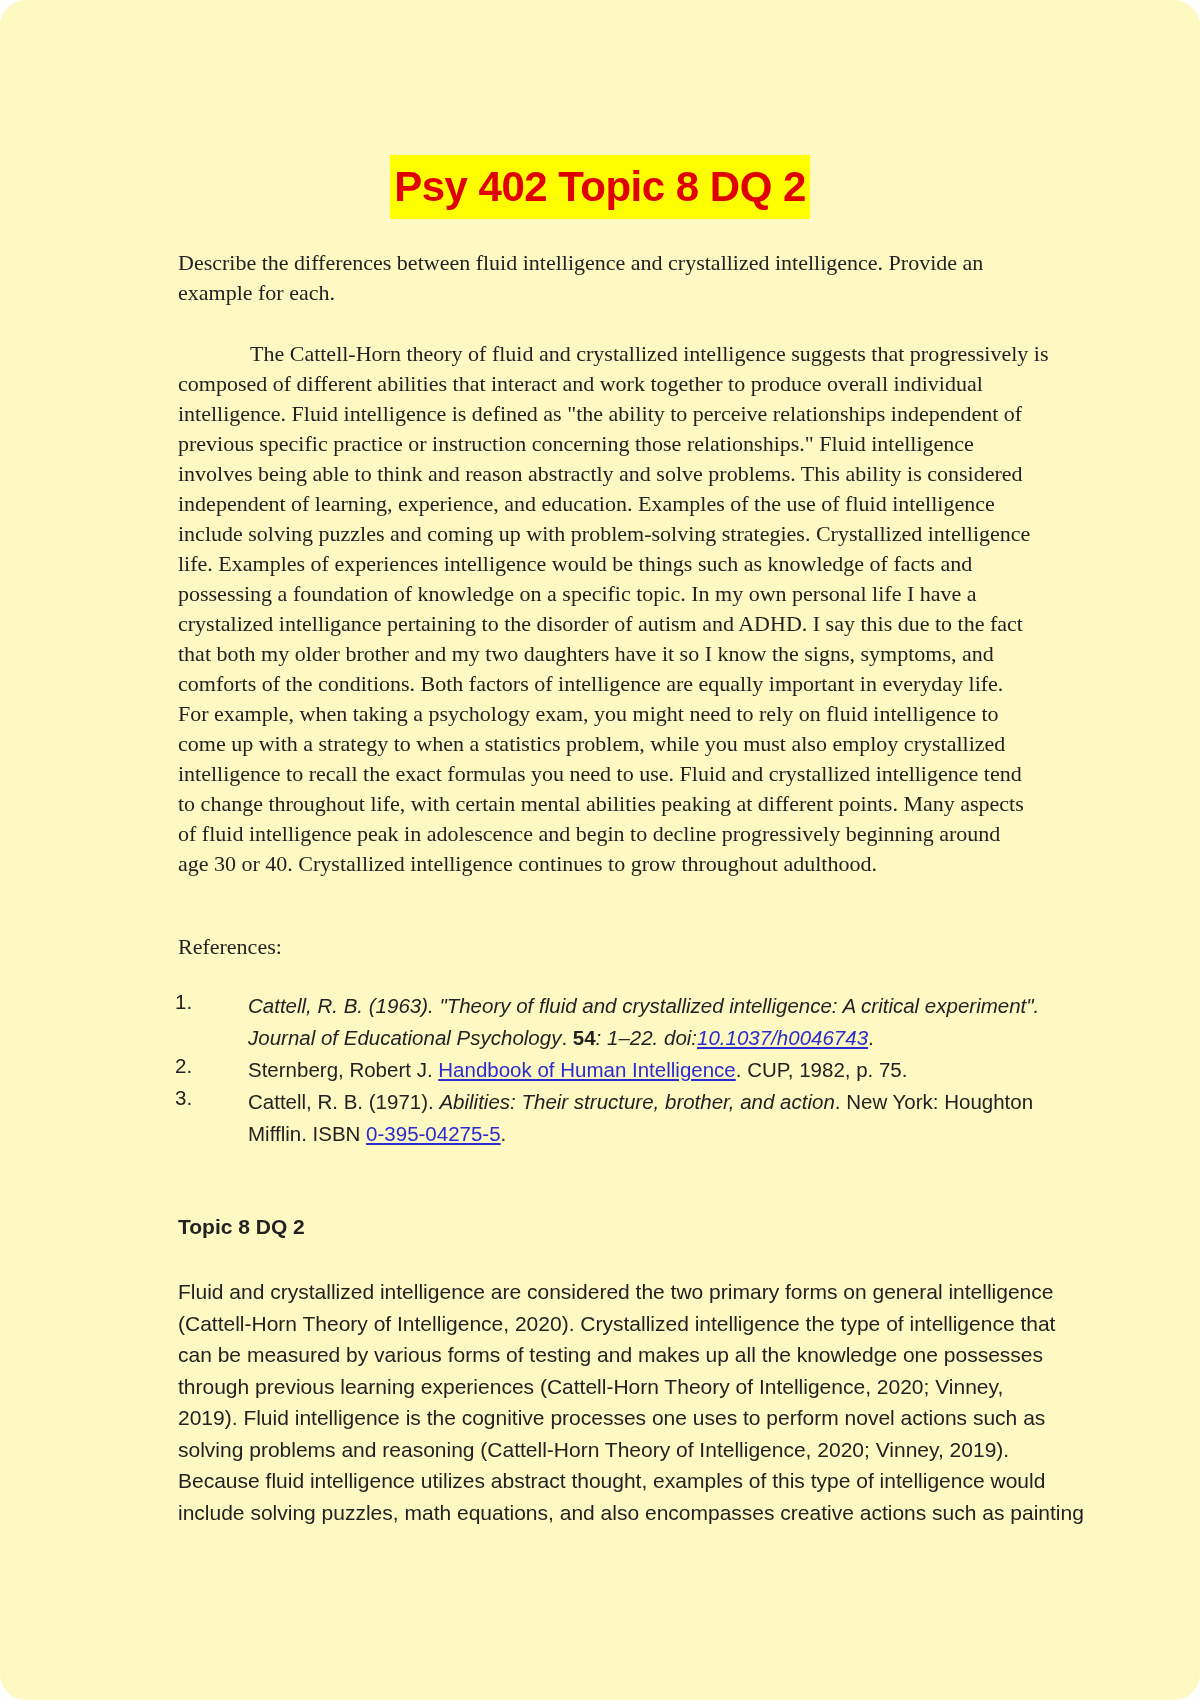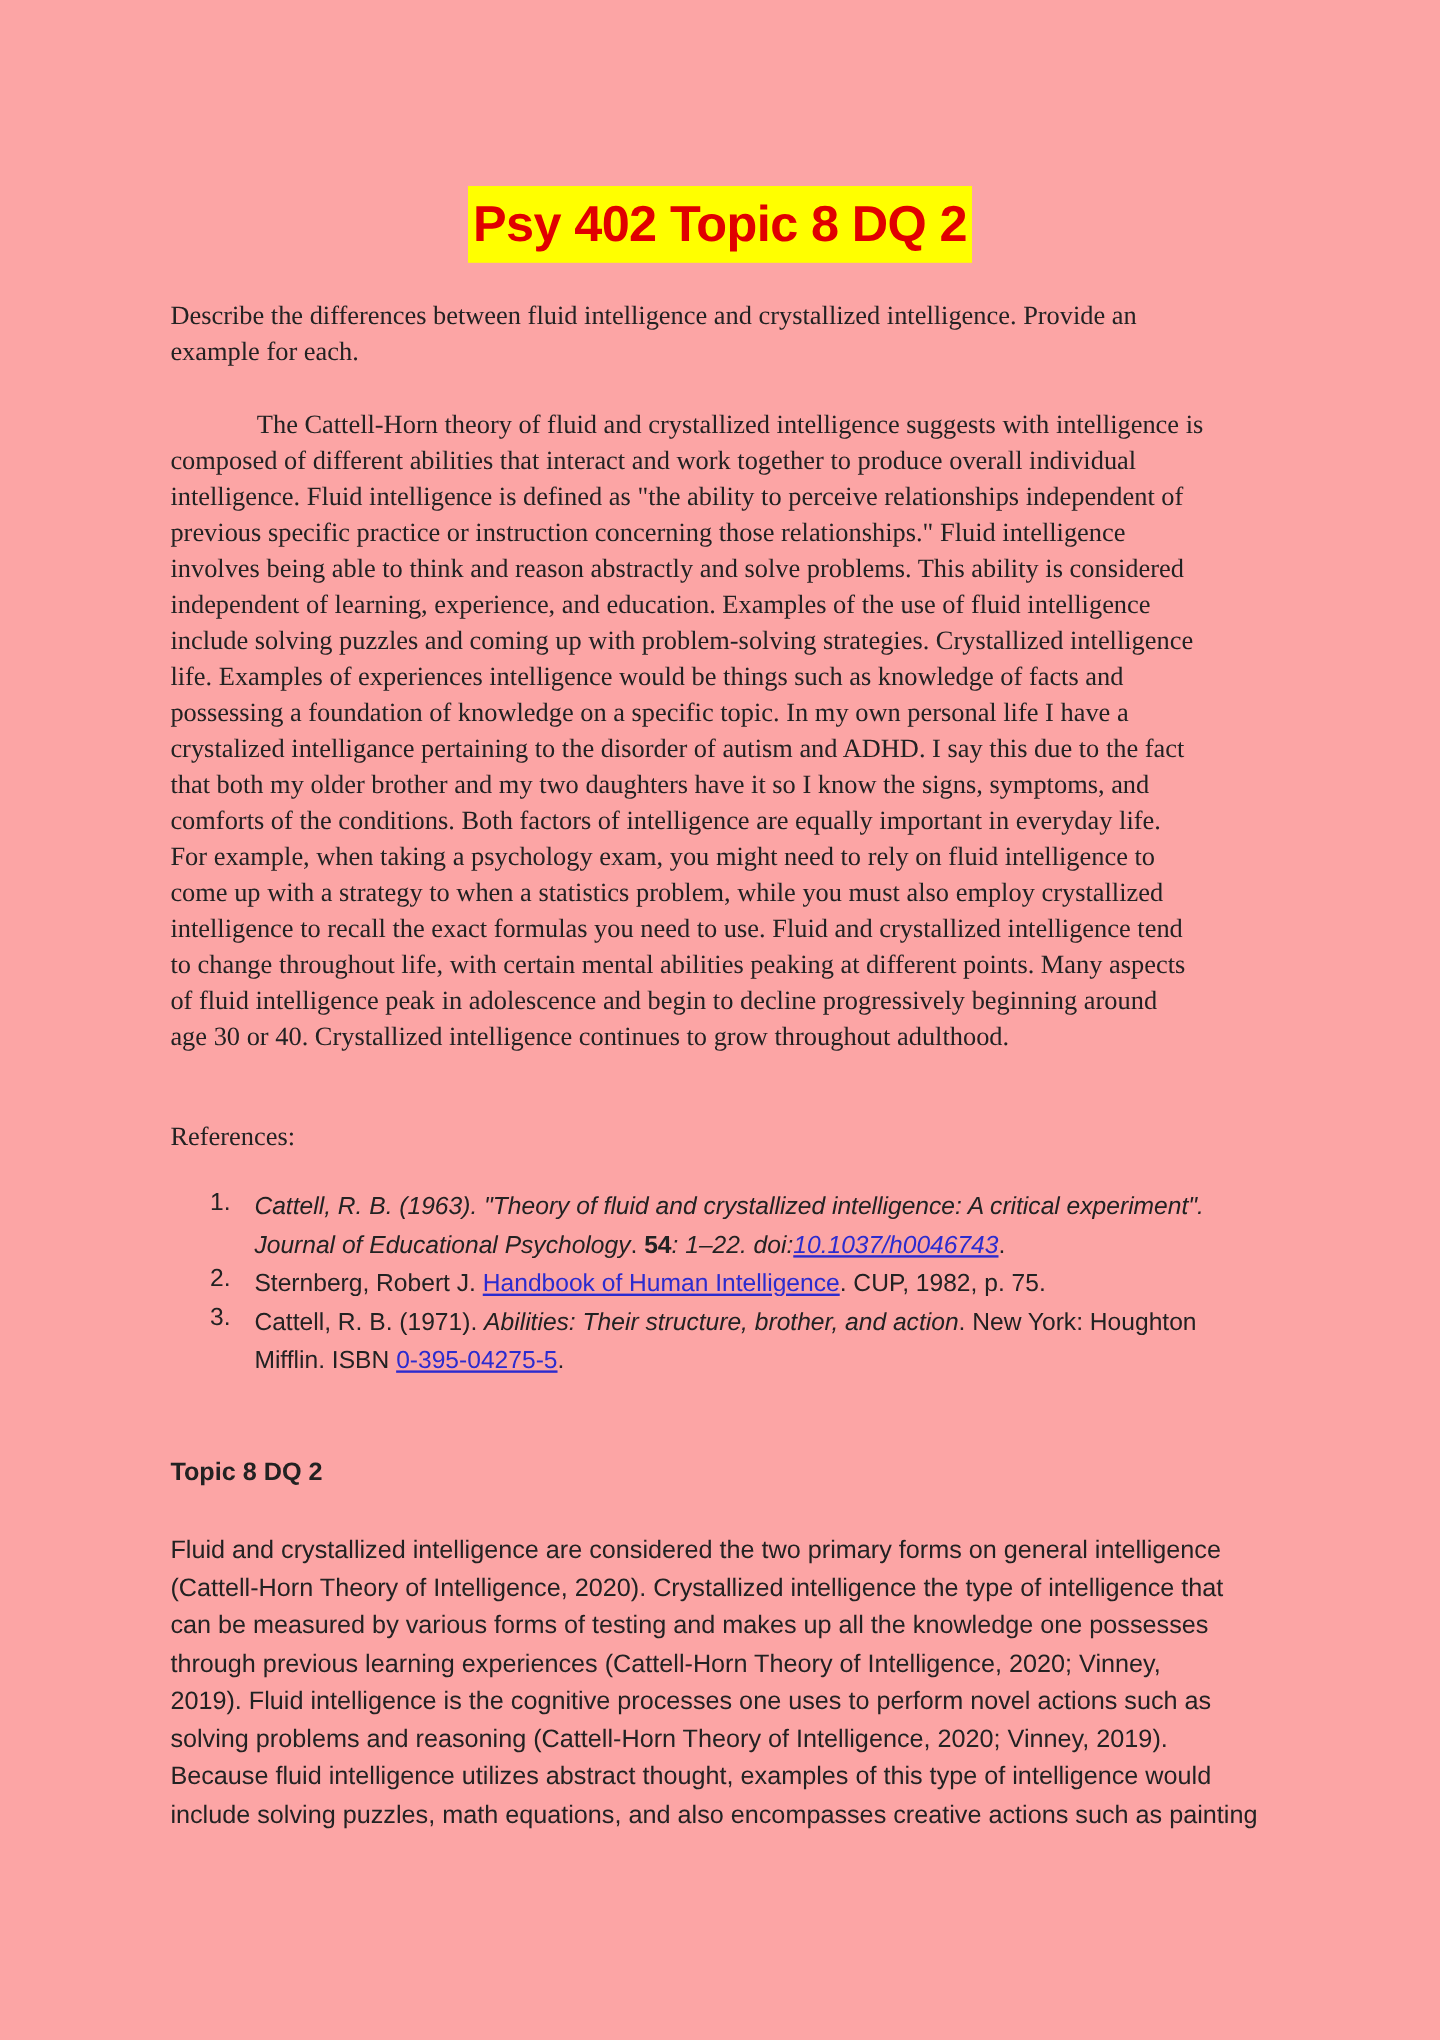--- a/index.html
+++ b/index.html
@@ -1,27 +1,27 @@
 <!DOCTYPE html>
 <html><head>
 <meta charset="utf-8">
 <style>
   html, body { margin: 0; padding: 0; background: #ffffff; }
   body { width: 1200px; height: 1700px; position: relative; overflow: hidden; }
-  .page { position: absolute; left: 0; top: 0; width: 1200px; height: 1700px; background: #fca5a5; }
+  .page { position: absolute; left: 0; top: 0; width: 1200px; height: 1700px; background: #fef9c3; border-radius: 26px; }
   .title-wrap { position: absolute; top: 155px; left: 0; width: 1200px; text-align: center; }
   .title {
     display: inline-block; background: #ffff00; color: #e00000;
     font-family: "Liberation Sans", sans-serif; font-weight: bold;
     font-size: 42px; line-height: 64px; padding: 0 4px; letter-spacing: -0.5px;
   }
   .serif { font-family: "Liberation Serif", serif; color: #222; font-size: 22px; }
   .sans { font-family: "Liberation Sans", sans-serif; color: #222; font-size: 21px; }
   .block { position: absolute; left: 142px; width: 930px; }
-  .line { white-space: nowrap; height: 30px; line-height: 30px; }
+  .line { white-space: nowrap; height: 30px; line-height: 30px; margin-left: 36px; }
   .prompt { top: 248px; }
   .body1 { top: 339px; }
   .body1 .line { height: 30px; line-height: 30px; }
   .indent { padding-left: 72px; }
   .refs-label { top: 932px; }
   .refs { position: absolute; left: 175px; top: 990px; width: 900px; font-size: 20.5px; }
   .ref { position: relative; padding-left: 37px; }
   .ref .num { position: absolute; left: 0; top: 0; }
   .ref .line { height: 32px; line-height: 32px; }
   .it { font-style: italic; }
@@ -39,21 +39,21 @@
   <div class="title-wrap">
     <span class="title">Psy 402 Topic 8 DQ 2</span>
   </div>
 
   <div class="block prompt serif">
     <div class="line">Describe the differences between fluid intelligence and crystallized intelligence. Provide an</div>
     <div class="line">example for each.</div>
   </div>
 
   <div class="block body1 serif">
-    <div class="line indent">The Cattell-Horn theory of fluid and crystallized intelligence suggests with intelligence is</div>
+    <div class="line indent">The Cattell-Horn theory of fluid and crystallized intelligence suggests that progressively is</div>
     <div class="line">composed of different abilities that interact and work together to produce overall individual</div>
     <div class="line">intelligence. Fluid intelligence is defined as "the ability to perceive relationships independent of</div>
     <div class="line">previous specific practice or instruction concerning those relationships." Fluid intelligence</div>
     <div class="line">involves being able to think and reason abstractly and solve problems. This ability is considered</div>
     <div class="line">independent of learning, experience, and education. Examples of the use of fluid intelligence</div>
     <div class="line">include solving puzzles and coming up with problem-solving strategies. Crystallized intelligence</div>
     <div class="line">life. Examples of experiences intelligence would be things such as knowledge of facts and</div>
     <div class="line">possessing a foundation of knowledge on a specific topic. In my own personal life I have a</div>
     <div class="line">crystalized intelligance pertaining to the disorder of autism and ADHD. I say this due to the fact</div>
     <div class="line">that both my older brother and my two daughters have it so I know the signs, symptoms, and</div>

